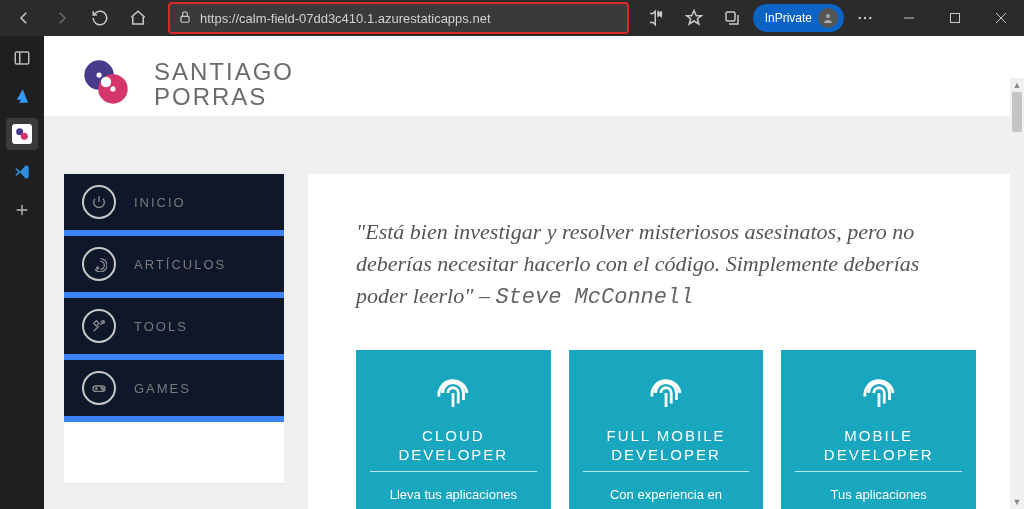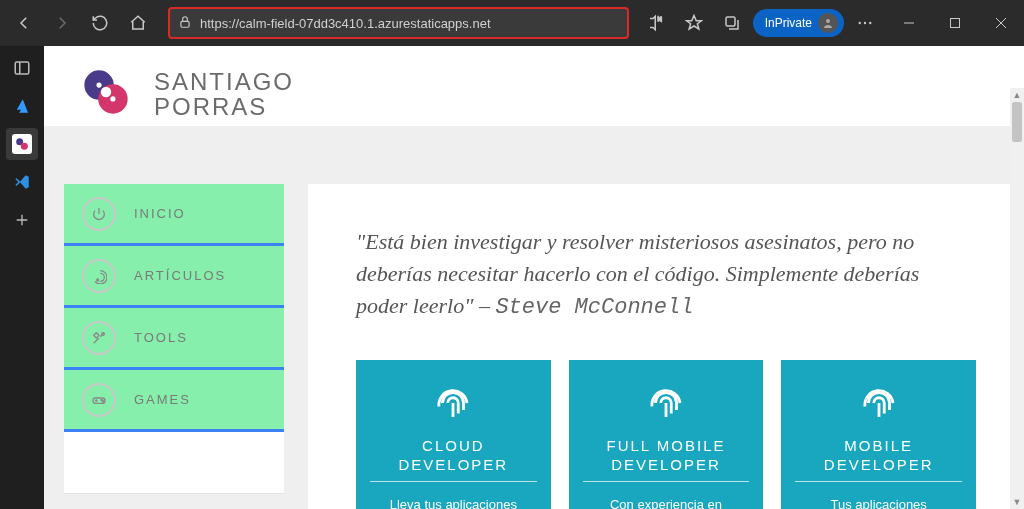--- a/index.html
+++ b/index.html
@@ -6,21 +6,21 @@
   body {
     font-family: 'Segoe UI', Tahoma, sans-serif;
     width: 1024px; height: 509px;
     background: #f8f8f8;
     overflow: hidden;
     display: flex;
     flex-direction: column;
   }
   
   .titlebar {
-    height: 46px;
+    height: 36px;
     background: #2b2b2b;
     display: flex;
     align-items: center;
     color: #c8c8c8;
     font-size: 12px;
   }
   .nav-buttons { display: flex; align-items: center; padding: 0 6px; gap: 2px; }
   .nav-btn { width: 36px; height: 36px; display: flex; align-items: center; justify-content: center; }
   .nav-btn svg { width: 18px; height: 18px; }
   .url-wrap {
@@ -83,23 +83,23 @@
     flex:1; display: flex;
     background: #efefef;
     padding: 10px 0 0 0;
     overflow: hidden;
   }
   .side-nav {
     width: 240px;
     padding-left: 20px;
   }
   .nav-item {
-    background: #86efac;
+    background: #0f172a;
     height: 62px;
-    border-bottom: 3px solid #3b82f6;
+    border-bottom: 6px solid #3b82f6;
     display: flex; align-items: center;
     padding: 0 18px; gap: 18px;
     cursor: pointer;
   }
   .nav-item:last-child{border-bottom:1px solid #e4e4e4;}
   .nav-icon-circle {
     width: 34px; height: 34px; border-radius: 50%;
     border: 2px solid #c7c7c7;
     display: flex; align-items: center; justify-content: center;
     color: #8a8a8a;

